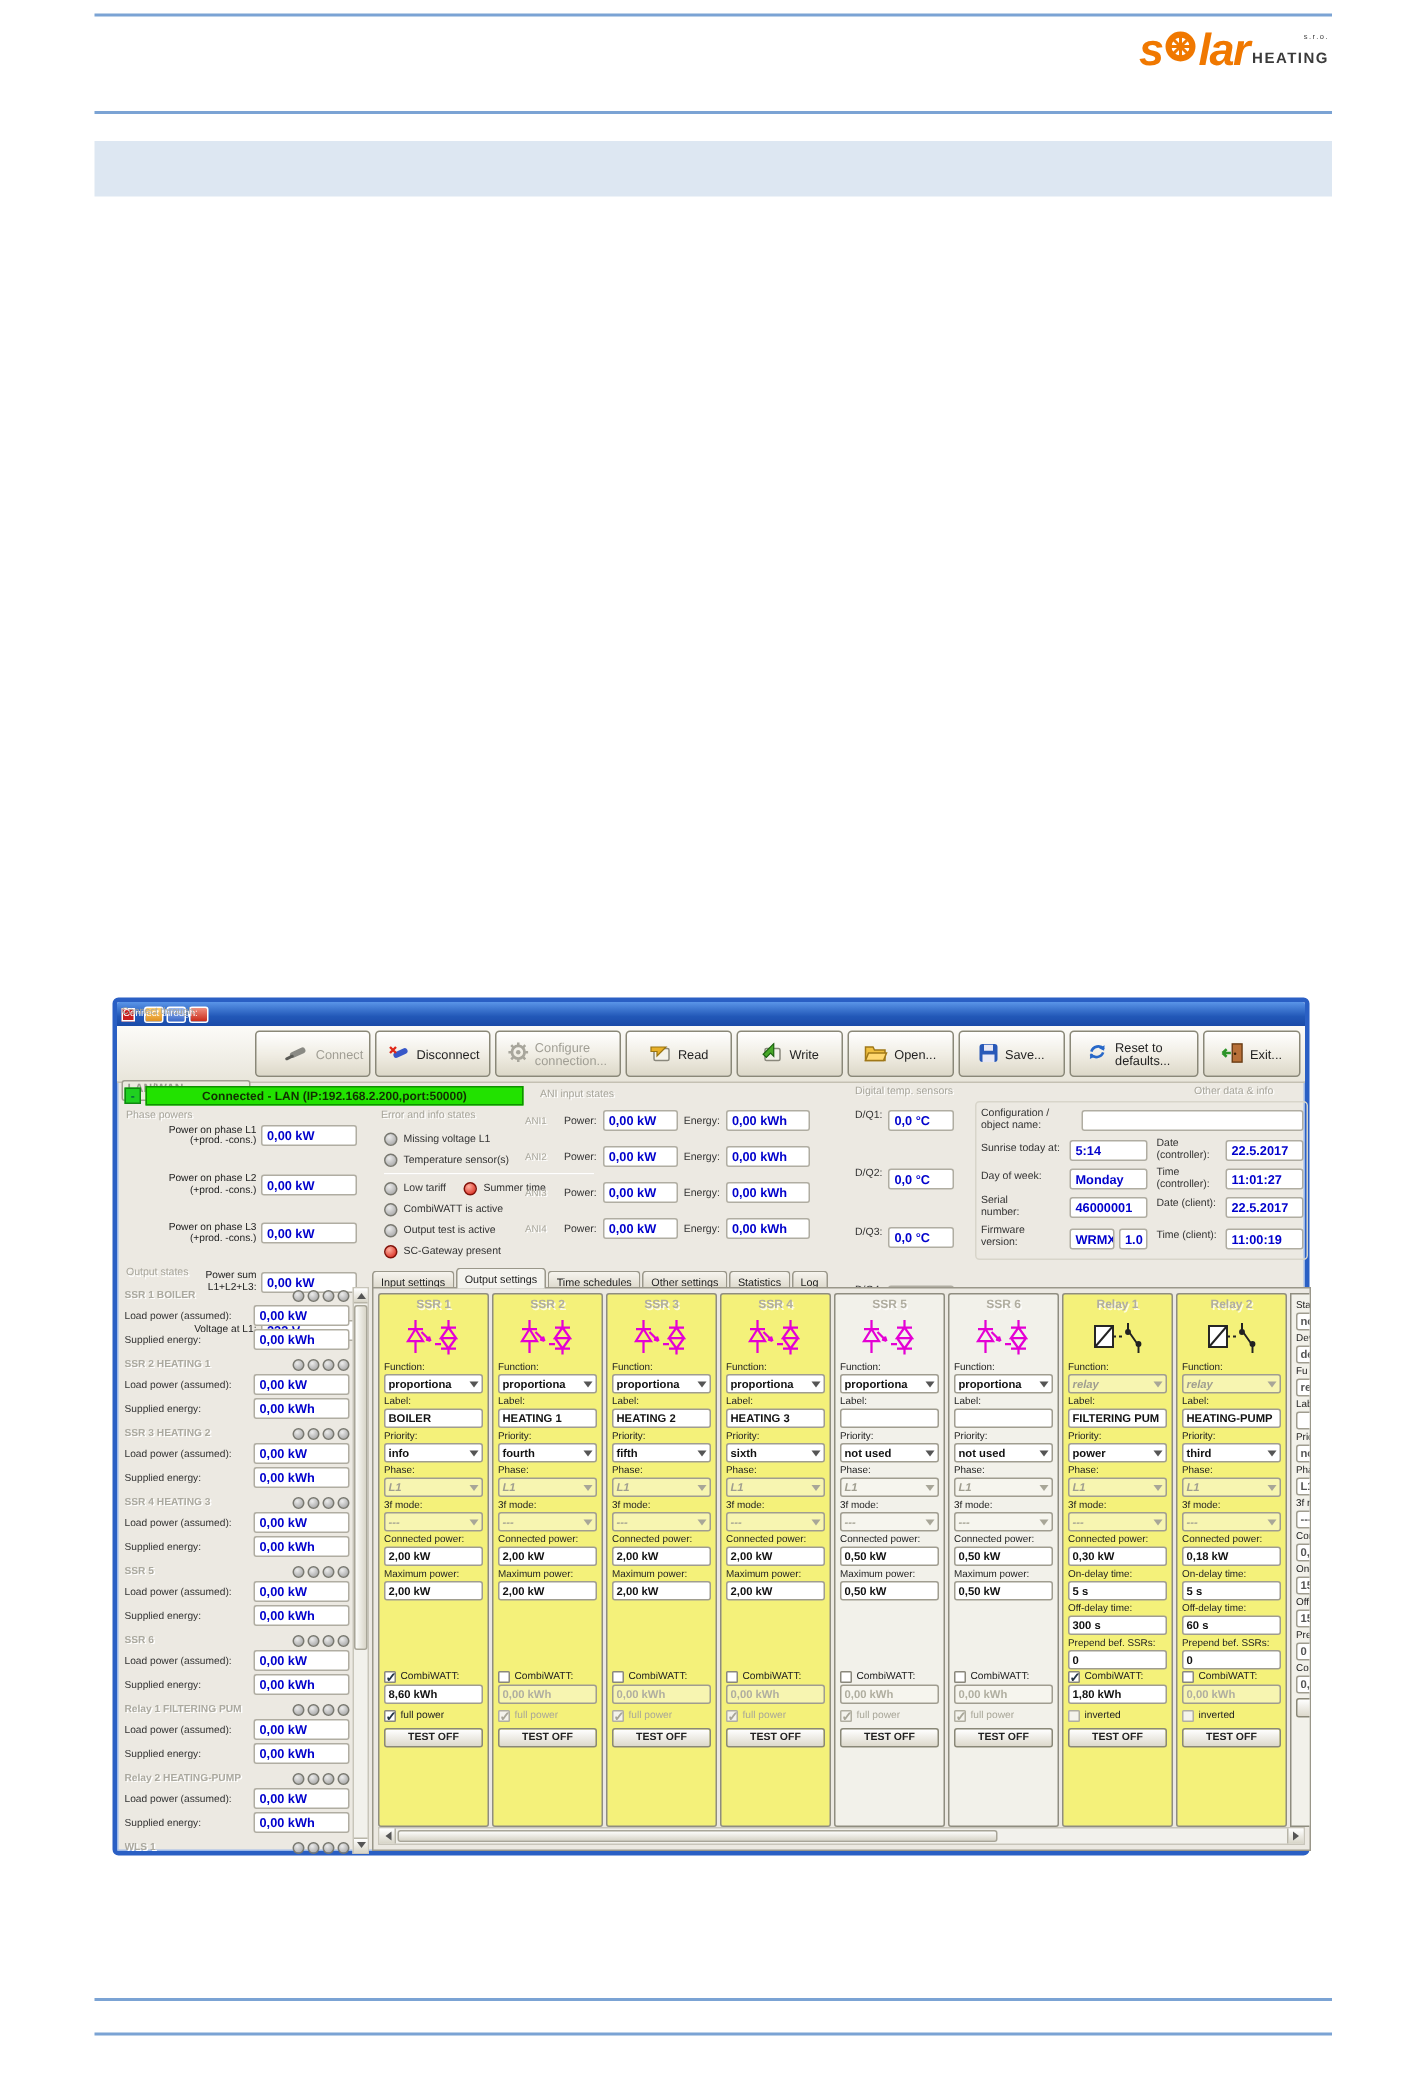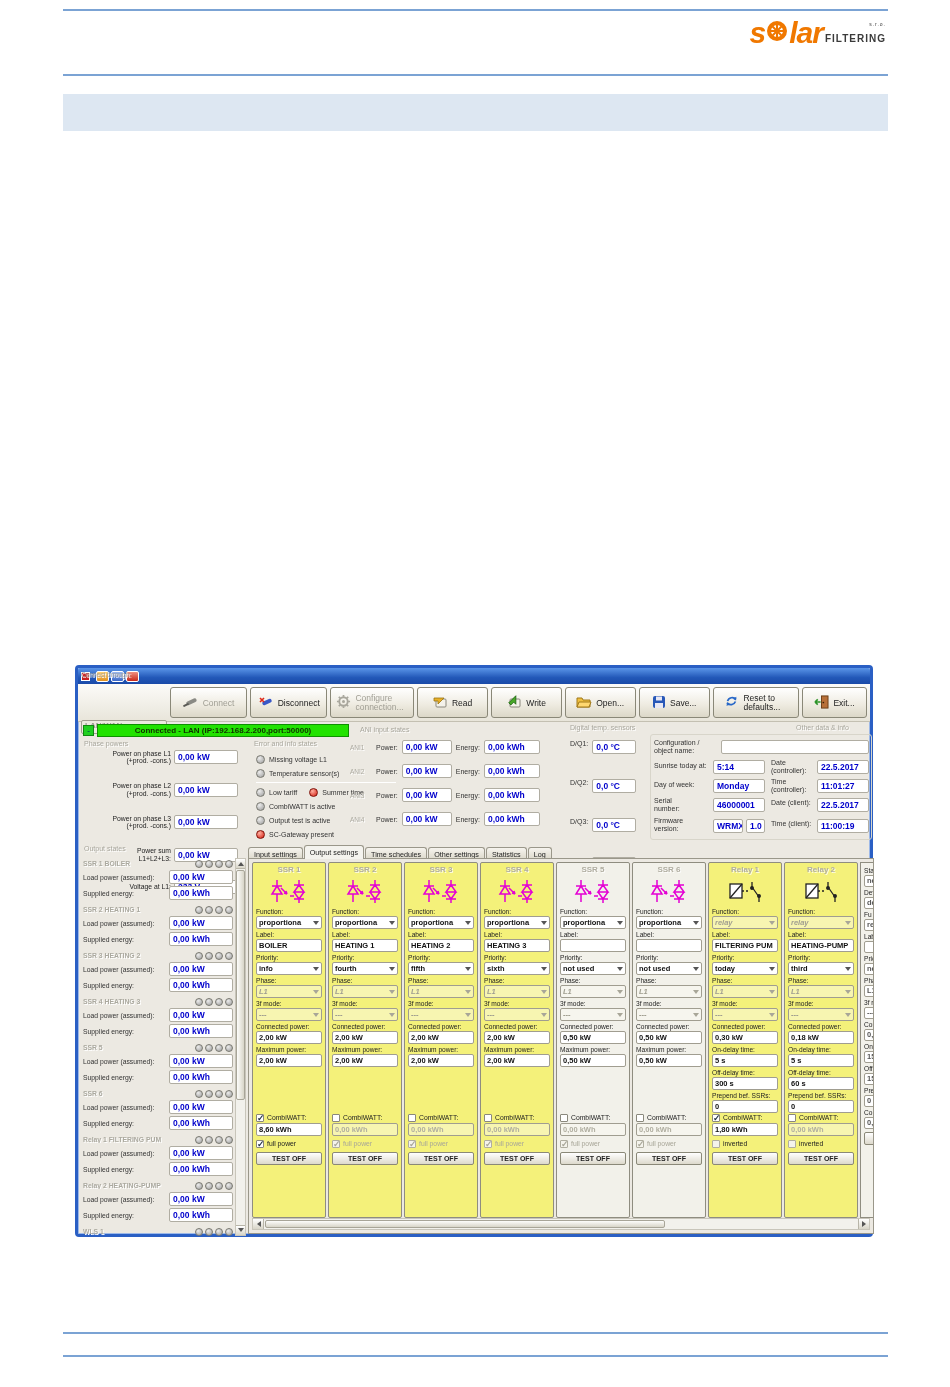--- a/index.html
+++ b/index.html
@@ -27,21 +27,21 @@
   .toolbar{position:absolute;left:0;top:16px;right:0;height:38px;background:linear-gradient(#fcfbf8,#e8e5da);border-bottom:1px solid #c4c0b2;display:flex;align-items:center;padding:2px 3px 2px 3px;gap:3px;}
   .conngrp{width:86px;flex:none;display:flex;flex-direction:column;gap:1px;}
   .conngrp .glbl{font-size:6.5px;color:#a8a69c;text-shadow:1px 1px 0 #fff;}
   .dd{display:flex;align-items:flex-start;justify-content:space-between;background:#fff;border:1px solid #a09d90;border-radius:2px;height:14px;padding:0 3px;font-size:8px;font-weight:bold;color:#111;margin-top:41px;}
   .dd .arr{width:0;height:0;border:3px solid transparent;border-top:4px solid #555;margin-top:4px;flex:none;}
   .dd.dis{background:#eceadf;color:#9a9890;}
   .dd.dis .arr{border-top-color:#9a9890;}
   .tbtn{height:31px;border:1px solid#8a8878;border-radius:3px;background:linear-gradient(#ffffff,#efece2 55%,#dcd8c8);display:flex;align-items:center;justify-content:center;gap:4px;font-size:8.5px;color:#222;padding:0 4px;flex:1;}
   .tbtn b{font-weight:normal;}
   .tbtn .lbl2{text-align:left;line-height:9px;}
-  .tbtn.dis{color:#a09e94;}
+  .tbtn.dis{color:#a09e94;justify-content:flex-end;}
   .tbtn.bold{font-weight:bold;}
   
   .collapsebox{position:absolute;left:5px;top:57px;width:11px;height:11px;background:#20d020;border:1px solid #108810;font-size:8px;line-height:9px;text-align:center;font-weight:bold;color:#064;}
   .greenbar{position:absolute;left:19px;top:56px;width:252px;height:13px;background:#22e200;border:1px solid #0f9000;font-size:8px;font-weight:bold;color:#103000;text-align:center;line-height:11px;white-space:nowrap;}
   .gcap{position:absolute;font-size:7px;color:#a8a69c;text-shadow:1px 1px 0 #fff;white-space:nowrap;}
   
   .grp{position:absolute;border:1px solid #d8d5ca;border-radius:3px;}
   .phrow{position:absolute;display:flex;align-items:center;}
   .phlbl{width:92px;text-align:right;font-size:6.8px;color:#222;line-height:7.5px;padding-right:3px;}
   .field{background:#fff;border:1px solid #b0ada2;border-radius:2px;font-size:8.5px;font-weight:bold;color:#0000cc;padding:0 3px;height:14px;line-height:13px;white-space:nowrap;overflow:hidden;}
@@ -114,21 +114,21 @@
   <span class="word">s</span>
   <span class="gear">
     <svg width="22" height="22" viewBox="0 0 22 22">
         <circle cx="11" cy="11" r="8" fill="none" stroke="#f07800" stroke-width="4"></circle>
         <path d="M11 3 L11 19 M3 11 L19 11 M5.3 5.3 L16.7 16.7 M16.7 5.3 L5.3 16.7" stroke="#f07800" stroke-width="2"></path>
       </svg>
   </span>
   <span class="word">lar</span>
   <span class="ctr-wrap">
     <span class="sro">s.r.o.</span>
-    <span class="controls">FILTERING</span>
+    <span class="controls">HEATING</span>
   </span>
 </div>
 <div class="hr-blue" style="top:74px"></div>
 <div class="banner"></div>
 
 <div class="window">
 
   <div class="titlebar">
     <span class="ticon"></span>
     <span class="winbtn mini"></span>
@@ -866,21 +866,21 @@
           </div>
           <div class="flabel">Function:</div>
           <div class="cdd dis">
             <span>relay</span>
             <span class="arr"></span>
           </div>
           <div class="flabel">Label:</div>
           <div class="cinput">FILTERING PUM</div>
           <div class="flabel">Priority:</div>
           <div class="cdd">
-            <span>today</span>
+            <span>power</span>
             <span class="arr"></span>
           </div>
           <div class="flabel">Phase:</div>
           <div class="cdd dis">
             <span>L1</span>
             <span class="arr"></span>
           </div>
           <div class="flabel">3f mode:</div>
           <div class="cdd dis">
             <span>---</span>

